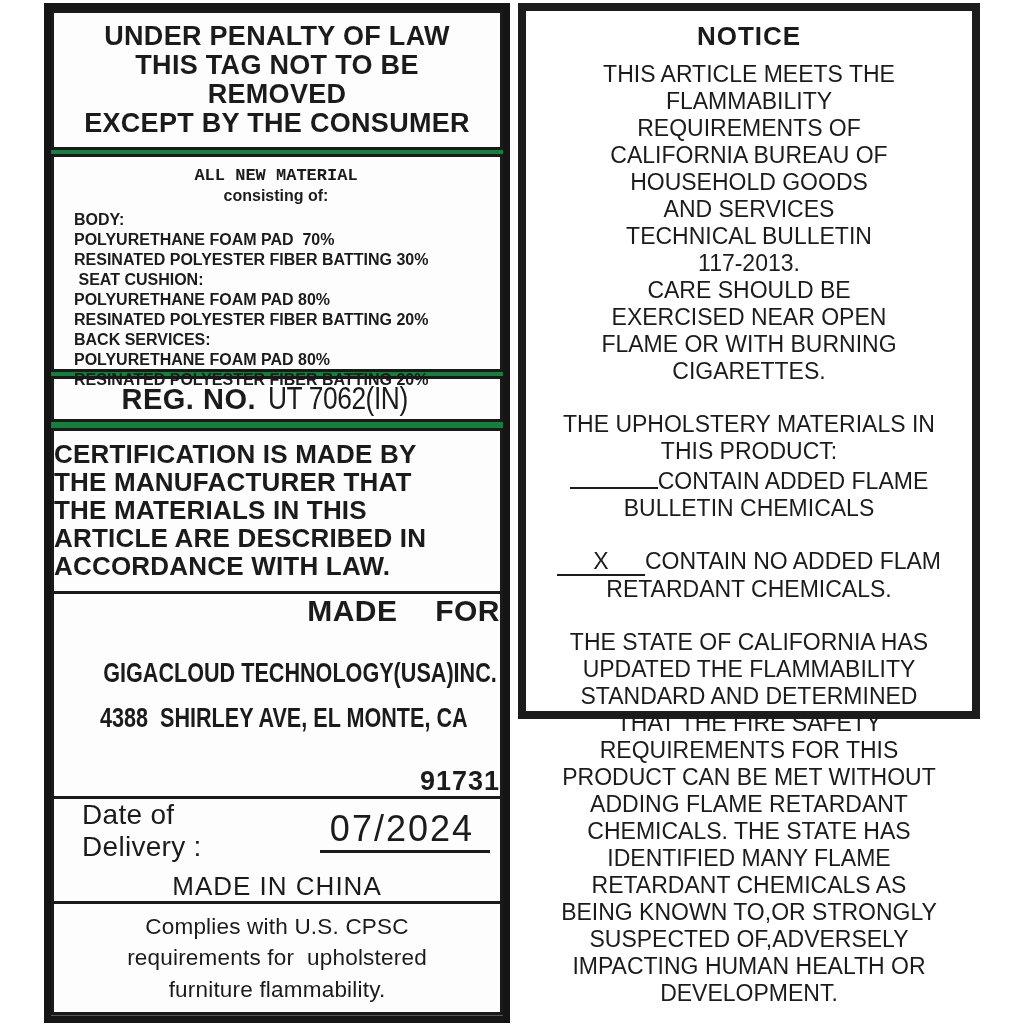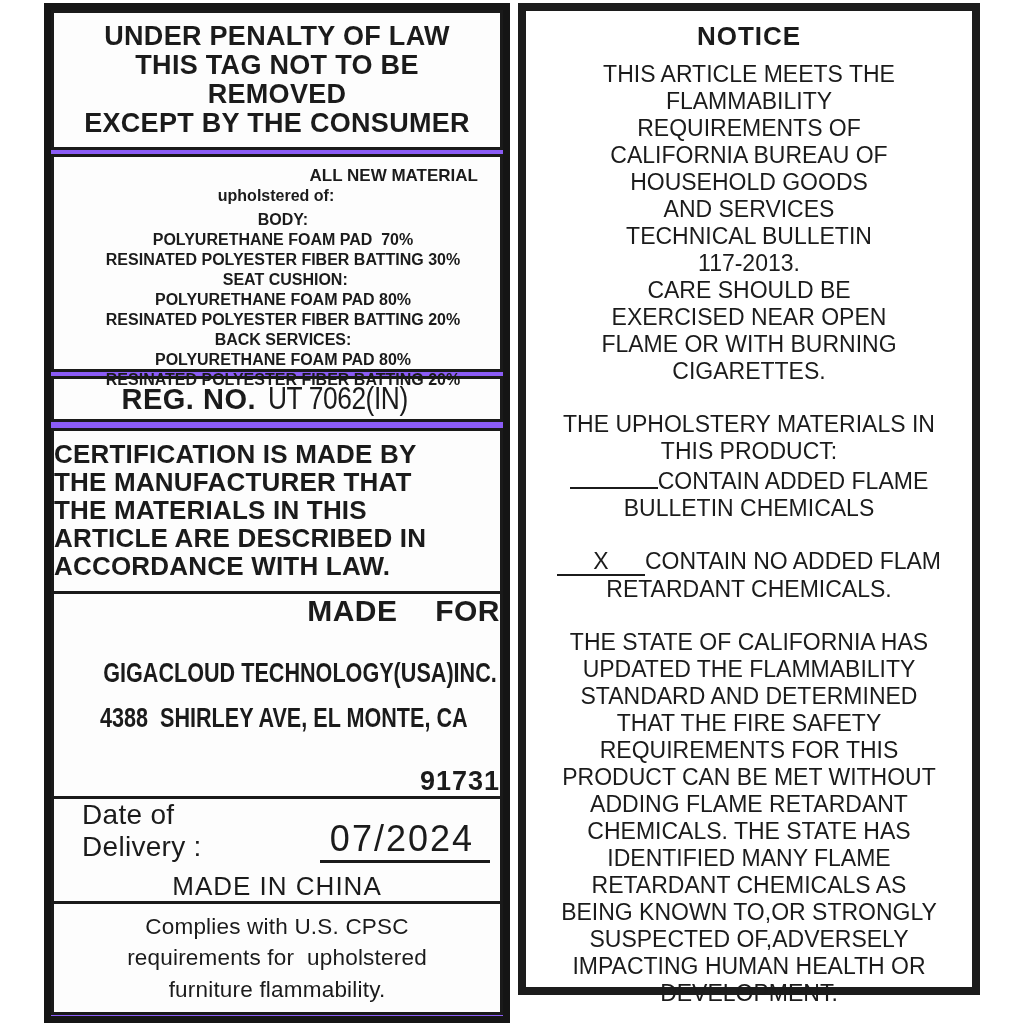--- a/index.html
+++ b/index.html
@@ -7,50 +7,50 @@
     width:1030px;height:1030px;position:relative;
     font-family:"Liberation Sans","DejaVu Sans",sans-serif;
     color:#1b1b1b;
     -webkit-font-smoothing:antialiased;
   }
   .ml{white-space:pre-wrap;}
 
   
   .left-label{
     position:absolute;left:44px;top:3px;width:466px;height:1020px;
-    border:7px solid #151515;box-sizing:border-box;background:#8b5cf6;
+    border:7px solid #151515;box-sizing:border-box;background:#15803d;
   }
   .sec{
     border:3px solid #1a1a1a;box-sizing:border-box;background:#fdfdfd;
     display:flex;flex-direction:column;justify-content:center;
   }
   .sec-penalty{height:140px;text-align:center;font-weight:bold;font-size:27px;line-height:1.08;letter-spacing:.3px;}
   .sec-materials{height:218px;margin-top:4px;justify-content:flex-start;padding:8px 8px 6px 20px;font-weight:bold;font-size:16px;line-height:1.25;}
-  .mat-title{text-align:right;font-size:17px;margin-right:14px;}
+  .mat-title{text-align:center;font-size:17px;margin-right:14px;font-family:Liberation Mono, monospace;}
   .mat-sub{text-align:center;font-size:16px;margin-right:14px;margin-bottom:4px;}
-  .mat-line{text-align:center;}
+  .mat-line{text-align:left;}
   .sec-regno{height:46px;margin-top:4px;flex-direction:row;align-items:center;justify-content:center;gap:12px;}
   .reg-label{font-weight:bold;font-size:29px;letter-spacing:.5px;}
   .reg-value{font-size:31px;display:inline-block;transform:scaleX(.85);transform-origin:left center;letter-spacing:-.5px;}
   .sec-cert{height:166px;margin-top:6px;text-align:left;font-weight:bold;font-size:26px;line-height:1.07;letter-spacing:.2px;}
   .sec-madefor{height:208px;margin-top:-3px;text-align:right;}
   .mf-title{font-weight:bold;font-size:30px;letter-spacing:.5px;word-spacing:10px;margin-bottom:16px;}
   .mf-line{font-weight:bold;font-size:27px;margin-top:14px;}
   .mf-line span{display:inline-block;transform:scaleX(.8);transform-origin:center;white-space:pre;}
   .mf-zip{font-weight:bold;font-size:27px;margin-top:32px;letter-spacing:1px;}
   .sec-delivery{height:108px;margin-top:-3px;padding:4px 10px;}
-  .del-row{display:flex;align-items:flex-end;justify-content:flex-start;padding-left:18px;gap:29px;}
+  .del-row{display:flex;align-items:center;justify-content:flex-start;padding-left:18px;gap:29px;}
   .del-label{font-size:28px;letter-spacing:.3px;}
   .del-value{font-size:36px;letter-spacing:2px;border-bottom:3px solid #1a1a1a;padding:0 16px 0 10px;margin-left:6px;}
   .made-in{ text-align:center;font-weight:normal;font-size:26px;letter-spacing:1px;margin-top:8px;}
   .sec-cpsc{height:114px;margin-top:-3px;text-align:center;font-weight:normal;font-size:22.5px;line-height:1.38;letter-spacing:.2px;}
 
   
   .right-label{
-    position:absolute;left:518px;top:3px;width:462px;height:992px;
+    position:absolute;left:518px;top:3px;width:462px;height:716px;
     border:8px solid #1c1c1c;box-sizing:border-box;background:#fff;
     text-align:center;font-size:23px;line-height:27px;
     padding:10px 4px;
   }
   .rl-title{font-weight:bold;font-size:26px;letter-spacing:1px;margin-top:2px;}
   .rl-para{margin-top:11px;}
   .rl-gap{margin-top:26px;}
   .uline{display:inline-block;border-bottom:2.5px solid #1b1b1b;height:22px;vertical-align:baseline;}
   .w88{width:88px;}
   .xline{text-align:center;font-size:23px;height:auto;line-height:25px;}
@@ -63,21 +63,21 @@
 
   <div class="sec sec-penalty">
     <div class="ml">UNDER PENALTY OF LAW
 THIS TAG NOT TO BE
 REMOVED
 EXCEPT BY THE CONSUMER</div>
   </div>
 
   <div class="sec sec-materials">
     <div class="mat-title">ALL NEW MATERIAL</div>
-    <div class="mat-sub">upholstered of:</div>
+    <div class="mat-sub">consisting of:</div>
     <div class="mat-line ml">BODY:</div>
     <div class="mat-line ml">POLYURETHANE FOAM PAD  70%</div>
     <div class="mat-line ml">RESINATED POLYESTER FIBER BATTING 30%</div>
     <div class="mat-line ml"> SEAT CUSHION:</div>
     <div class="mat-line ml">POLYURETHANE FOAM PAD 80%</div>
     <div class="mat-line ml">RESINATED POLYESTER FIBER BATTING 20%</div>
     <div class="mat-line ml">BACK SERVICES:</div>
     <div class="mat-line ml">POLYURETHANE FOAM PAD 80%</div>
     <div class="mat-line ml">RESINATED POLYESTER FIBER BATTING 20%</div>
   </div>

